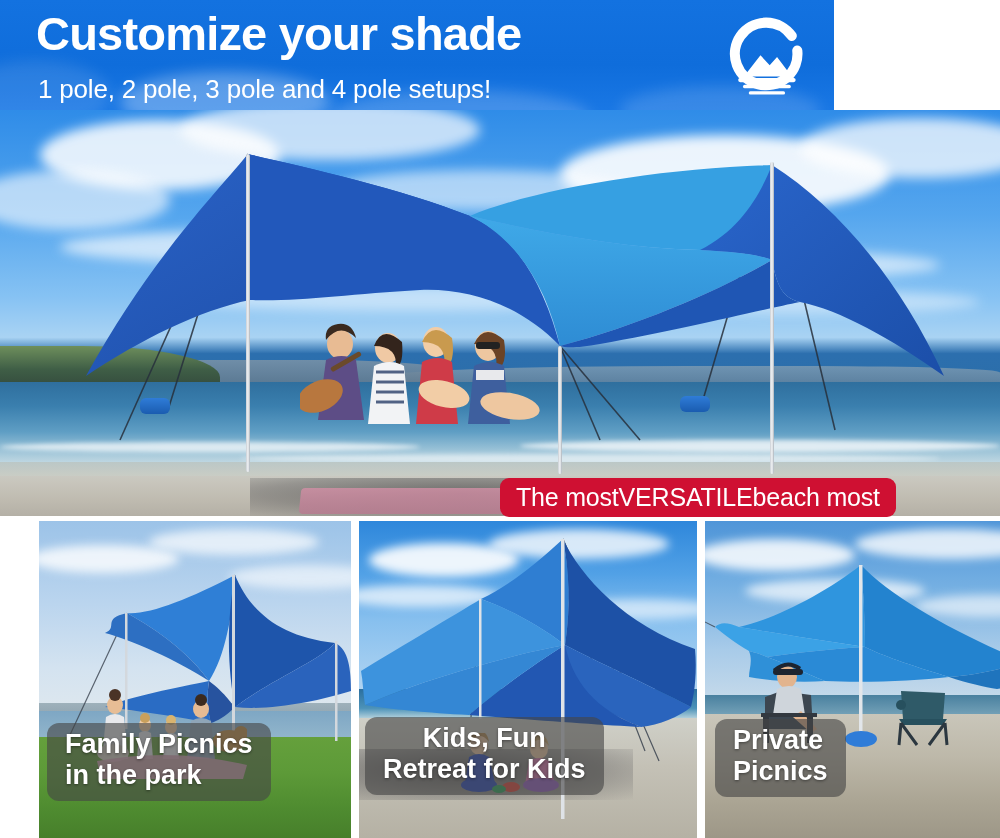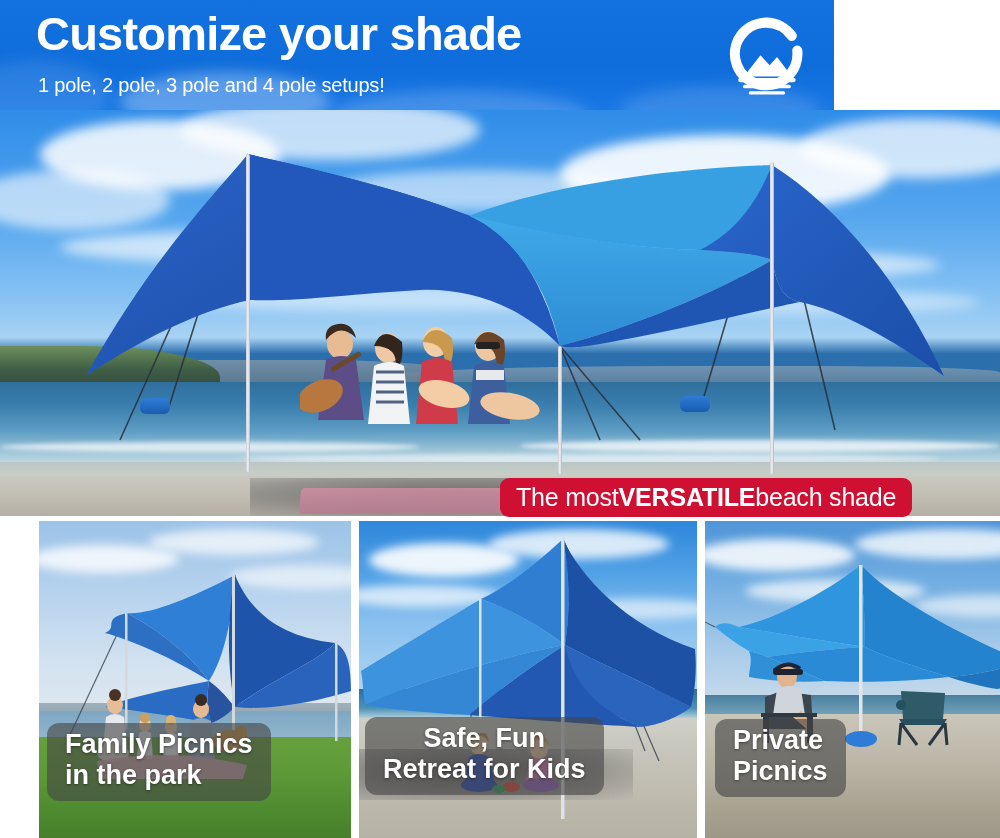--- a/index.html
+++ b/index.html
@@ -14,21 +14,21 @@
     overflow:hidden; }
   .hdr-cloud { position:absolute; background:rgba(255,255,255,.30);
     border-radius:50%; filter:blur(7px); }
   .hc1 { left:120px; top:72px; width:210px; height:60px; }
   .hc2 { left:330px; top:90px; width:260px; height:54px; opacity:.6; }
   .hc3 { left:620px; top:86px; width:200px; height:48px; opacity:.45; }
   .hc4 { left:-40px; top:60px; width:150px; height:70px; opacity:.35; }
   .hdr-title { position:absolute; left:36px; top:9px; font-size:47px;
     font-weight:bold; color:#fff; letter-spacing:-0.8px; line-height:1.08;
     white-space:nowrap; }
-  .hdr-sub { position:absolute; left:38px; top:74px; font-size:20px;
+  .hdr-sub { position:absolute; left:38px; top:74px; font-size:26px;
     font-weight:normal; color:#fff; letter-spacing:-0.2px; white-space:nowrap; }
 
   .logo { position:absolute; right:22px; top:12px; width:92px; height:92px; }
 
   
   .hero { position:absolute; left:0; top:110px; width:1000px; height:406px;
     overflow:hidden; }
   .hero-sky { position:absolute; inset:0;
     background:linear-gradient(180deg,#2f8ce8 0%,#55a6ee 26%,#86c2f3 46%,
       #a9d3f3 56%,#2c6fae 60%,#2b6ea8 70%,#7fb4cf 80%,#cfd4cf 86%,#d9d6cd 100%); }
@@ -85,21 +85,21 @@
   .capbox { position:absolute; background:rgba(70,70,70,.62);
     border-radius:12px; color:#fff; padding:6px 18px 10px 18px;
     text-shadow:0 1px 3px rgba(0,0,0,.45); }
   .cap-l1 { font-size:33px; font-weight:bold; line-height:1.12; white-space:nowrap; }
   .cap-l2 { font-size:30px; font-weight:normal; line-height:1.12; white-space:nowrap; }
 
   .red-banner { position:absolute; left:500px; top:478px; height:39px;
     background:#cf1032; border-radius:9px; color:#fff;
     display:flex; align-items:center; padding:0 16px; white-space:nowrap;
     font-size:25px; letter-spacing:-0.2px; }
-  .red-banner b { font-weight:bold; }
+  .red-banner b { font-weight:normal; }
 
   
   .panels { position:absolute; left:0; top:521px; width:1000px; height:317px;margin-left:39px; }
   .panel { position:absolute; top:0; height:317px; overflow:hidden; }
   .p1 { left:0px;   width:312px; }
   .p2 { left:320px; width:338px; }
   .p3 { left:666px; width:334px;padding-left:48px; }
 
   
   .park-sky { position:absolute; left:0; top:0; width:100%; height:62%;
@@ -249,21 +249,21 @@
       <path d="M174 56 q16 -8 30 0 l6 58 h-42 Z" fill="#3e5f9e"></path>
       <path d="M176 60 h28 v10 h-28Z" fill="#e8e9ec"></path>
       <ellipse cx="210" cy="96" rx="30" ry="13" fill="#eec7a0" transform="rotate(10 210 96)"></ellipse>
     </svg>
 
   </div>
 
   <div class="red-banner">
     <span>The most </span>
       <b>VERSATILE</b>
-      <span> beach shade</span>
+      <span> beach most</span>
   </div>
 
   <div class="panels">
 
     <div class="panel p1">
       <div class="park-sky"></div>
       <div class="pcloud" style="left:-10px;top:24px;width:150px;height:28px;opacity:.8"></div>
       <div class="pcloud" style="left:110px;top:8px;width:170px;height:26px;opacity:.7"></div>
       <div class="pcloud" style="left:190px;top:44px;width:160px;height:24px;opacity:.6"></div>
       <div class="park-hill"></div>
@@ -345,21 +345,21 @@
         <ellipse cx="24" cy="52" rx="18" ry="7" fill="#2b4bbd"></ellipse>
         <ellipse cx="84" cy="16" rx="9" ry="10" fill="#f2cda6"></ellipse>
         <path d="M75 14 q9 -14 19 -1 q-2 -12 -11 -11 q-9 1 -8 12Z" fill="#cfa96a"></path>
         <path d="M74 28 q10 -6 20 0 l6 24 h-30Z" fill="#e37ab2"></path>
         <ellipse cx="86" cy="52" rx="18" ry="7" fill="#9a63c4"></ellipse>
         <ellipse cx="56" cy="54" rx="9" ry="5" fill="#e8483a"></ellipse>
         <ellipse cx="44" cy="56" rx="7" ry="4" fill="#2fa85c"></ellipse>
       </svg>
 
       <div class="capbox" id="cap-p2">
-        <div class="cap-l1">Safe, Fun</div>
+        <div class="cap-l1">Kids, Fun</div>
         <div class="cap-l2">Retreat for Kids</div>
       </div>
     </div>
 
     <div class="panel p3">
       <div class="pr-sky"></div>
       <div class="pcloud" style="left:-10px;top:18px;width:160px;height:32px;opacity:.85"></div>
       <div class="pcloud" style="left:150px;top:8px;width:190px;height:30px;opacity:.8"></div>
       <div class="pcloud" style="left:40px;top:58px;width:180px;height:24px;opacity:.7"></div>
       <div class="pcloud" style="left:210px;top:74px;width:150px;height:22px;opacity:.6"></div>

